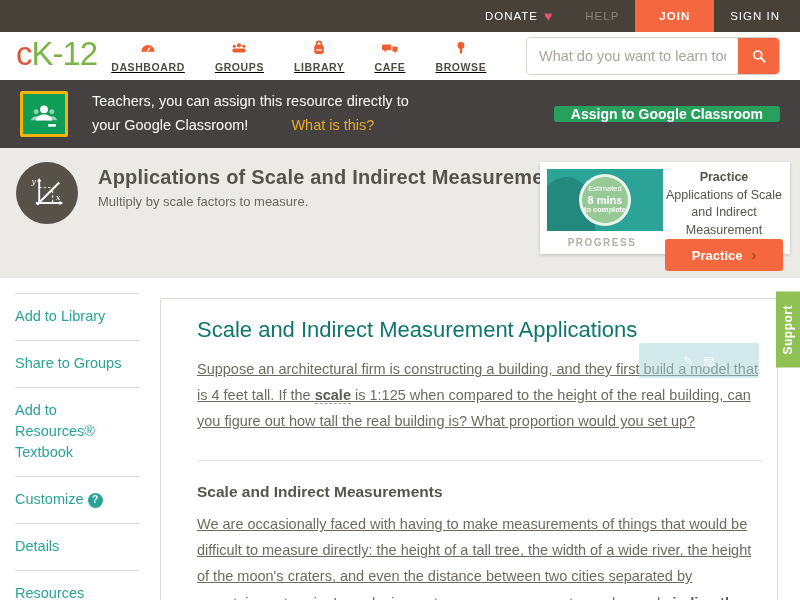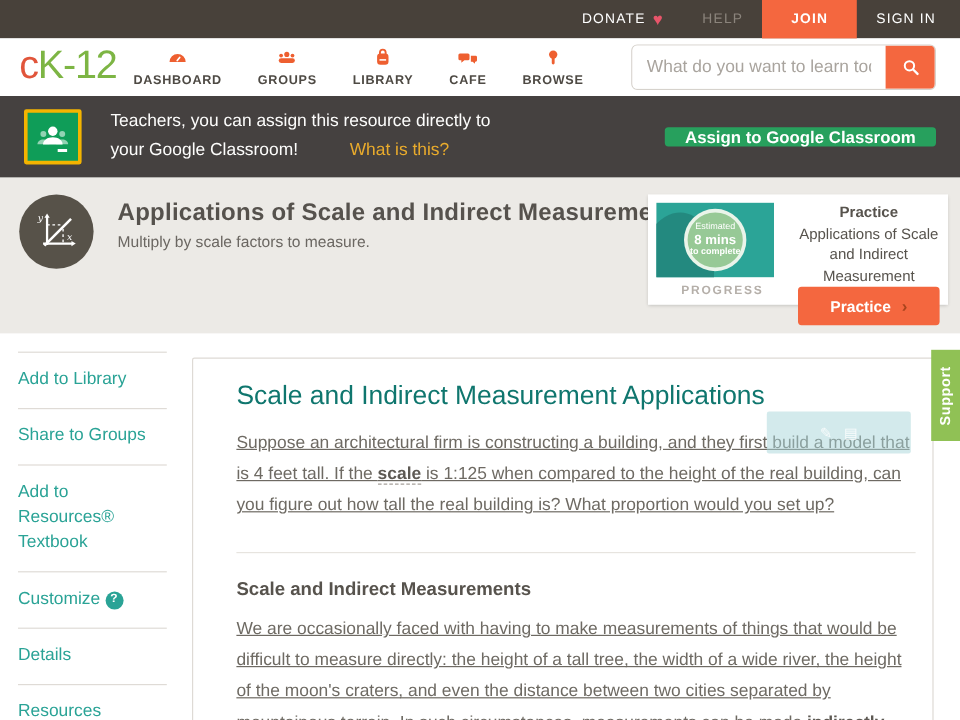--- a/index.html
+++ b/index.html
@@ -15,21 +15,21 @@
   .tb-heart { color:#e8556a; font-size:14px; }
   .tb-join { background:#f4673f; color:#fff; height:32px; display:flex; align-items:center;
     padding:0 24px; font-size:11.5px; font-weight:bold; letter-spacing:1px; cursor:pointer; }
   .tb-signin { margin:0 20px 0 16px; }
 
   
   .navbar { height:48px; background:#fff; display:flex; align-items:center; padding:0 12px; }
   .logo { font-size:33px; letter-spacing:-1px; margin:0 14px 4px 4px; cursor:pointer; white-space:nowrap; }
   .logo .lc { color:#e1553b; }
   .logo .lk, .logo .ls { color:#7db544; }
-  .menu { display:flex; align-items:center; gap:30px; }
+  .menu { display:flex; align-items:center; gap:30px;text-decoration:underline; }
   .menu-item { display:flex; flex-direction:column; align-items:center; gap:3px; cursor:pointer; }
   .menu-item svg { height:19px; width:22px; display:block; }
   .menu-label { font-size:10.5px; font-weight:bold; letter-spacing:.6px; color:#4e4a44; }
   .searchbox { margin-left:auto; margin-right:8px; width:254px; height:38px; border:1px solid #d6d2cc;
     border-radius:5px; display:flex; overflow:hidden; background:#fff; }
   .searchbox input { flex:1; border:none; outline:none; padding:0 12px; font-size:14.5px;
     color:#6e6a63; font-family:"Liberation Sans",sans-serif; }
   .searchbox input::placeholder { color:#a9a49e; }
   .search-btn { width:42px; background:#f4673f; border:none; display:flex; align-items:center;
     justify-content:center; cursor:pointer; }
@@ -48,21 +48,21 @@
   .pagehead { height:130px; background:#eceae6; position:relative; display:flex; padding:14px 16px; }
   .concept-icon { width:62px; height:62px; border-radius:50%; background:#575249; flex:0 0 auto;
     display:flex; align-items:center; justify-content:center; }
   .titles { margin-left:20px; padding-top:4px; }
   .titles h1 { font-size:20px; font-weight:bold; color:#56524d; letter-spacing:.2px; }
   .titles p { font-size:13px; color:#6b6762; margin-top:5px; }
 
   .practice-card { position:absolute; right:10px; top:14px; width:250px; height:92px;
     background:#fff; box-shadow:0 1px 3px rgba(0,0,0,.2); padding:7px; display:flex; gap:8px; }
   .pc-left { width:110px; }
-  .pc-img { position:relative; width:98px; height:62px; background:#2ba497; overflow:hidden; }
+  .pc-img { position:relative; width:116px; height:62px; background:#2ba497; overflow:hidden; }
   .pc-img .head-sil { position:absolute; left:-14px; top:8px; width:62px; height:70px;
     background:#23897f; border-radius:55% 45% 10% 10% / 70% 55% 0 0; }
   .badge { position:absolute; left:50%; top:50%; transform:translate(-50%,-50%);
     width:52px; height:52px; border-radius:50%; background:#97c996;
     border:3px solid rgba(255,255,255,.8); display:flex; flex-direction:column;
     align-items:center; justify-content:center; color:#fff; text-align:center; line-height:1.15; }
   .badge .b1 { font-size:7.5px; }
   .badge .b2 { font-size:11px; font-weight:bold; }
   .badge .b3 { font-size:7.5px; font-weight:bold; }
   .pc-progress { text-align:center; margin-top:6px; font-size:10px; font-weight:bold;

